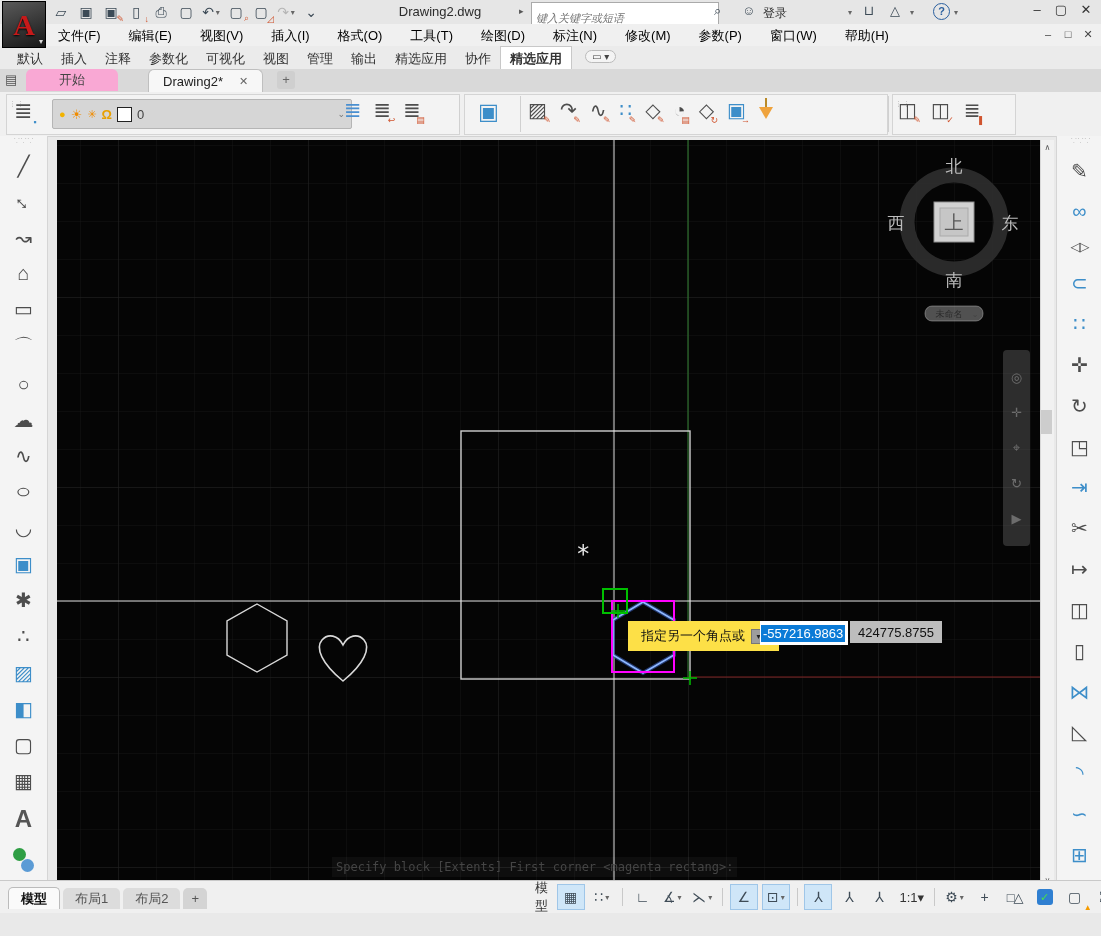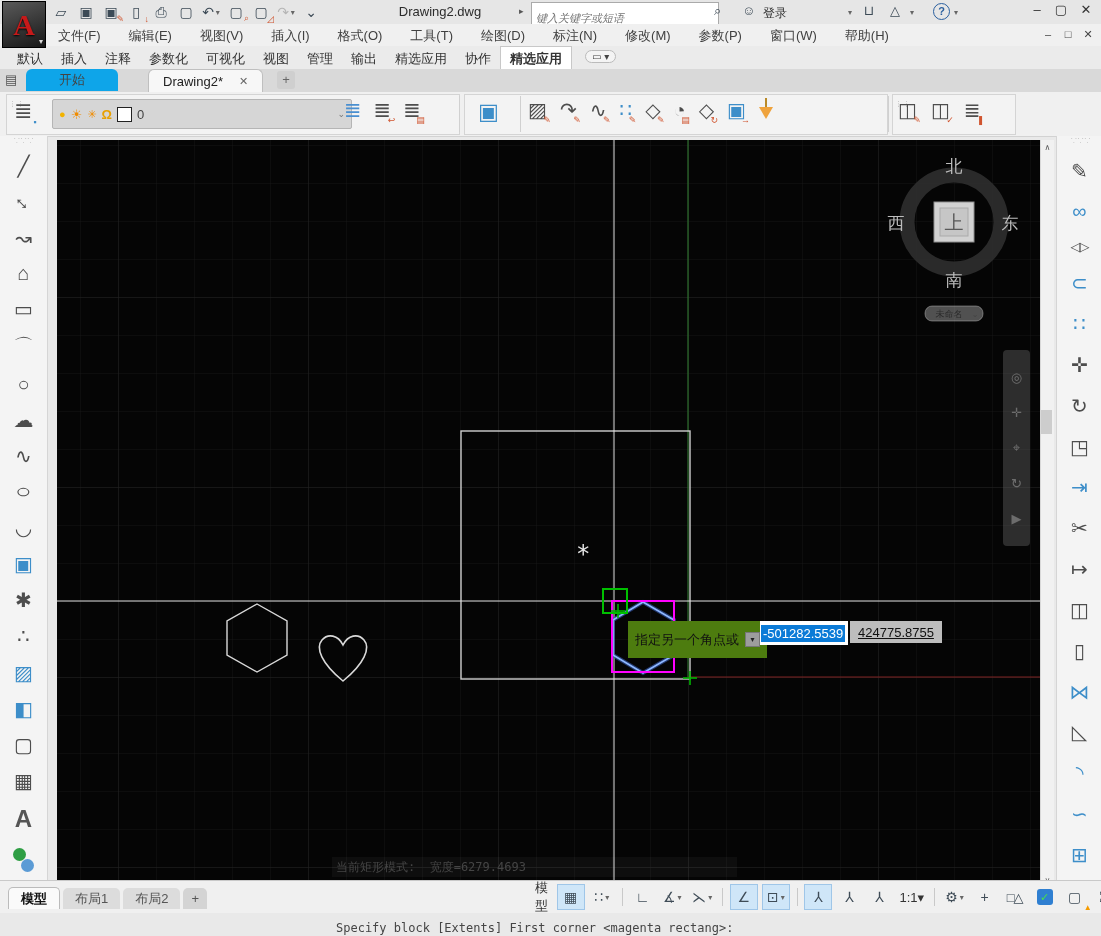--- a/index.html
+++ b/index.html
@@ -22,35 +22,35 @@
         background:#fff;font-style:italic;font-size:11px;color:#777;padding:6px 4px;outline:none;
         font-family:"Liberation Sans",sans-serif;}
   .tbi{position:absolute;top:3px;font-size:13px;color:#3c4a56;}
   .signin-label{position:absolute;left:763px;top:5px;font-size:12px;color:#333;}
   .tb-dd{position:absolute;top:8px;font-size:8px;color:#666;}
   .helpcirc{position:absolute;left:933px;top:3px;width:15px;height:15px;border:1.5px solid #2a5f9e;
         border-radius:50%;color:#2a5f9e;font-size:11px;font-weight:bold;text-align:center;line-height:15px;}
   .winctl{position:absolute;top:2px;font-size:13px;color:#333;width:18px;text-align:center;}
   
   .menubar{position:absolute;left:0;top:24px;width:1101px;height:22px;background:#f0f0f0;}
-  .mitem{display:inline-block;padding:3px 14px;font-size:13px;color:#404040;}
+  .mitem{display:inline-block;padding:3px 14px;font-size:13px;color:#000000;}
   #menuitems{position:absolute;left:44px;top:0;white-space:nowrap;}
   .docctl{position:absolute;top:4px;font-size:11px;color:#444;width:16px;text-align:center;}
   
   .ribbontabs{position:absolute;left:0;top:46px;width:1101px;height:23px;background:#ebebeb;border-bottom:1px solid #dcdcdc;}
   .rtab{display:inline-block;padding:3px 9px;font-size:13px;color:#333;}
   .rtab.active{background:#fff;border:1px solid #c8c8c8;border-bottom:none;font-weight:bold;text-align:center;}
   #ribbontabitems{position:absolute;left:8px;top:0;white-space:nowrap;}
   .rib-over{position:absolute;left:585px;top:4px;font-size:10px;color:#444;border:1px solid #bbb;
         border-radius:8px;padding:0 6px;background:#f4f4f4;}
   
   .filetabs{position:absolute;left:0;top:69px;width:1101px;height:23px;background:#d9d9d9;}
   .ft-menu{position:absolute;left:5px;top:3px;font-size:13px;color:#555;}
   .ftab{position:absolute;top:0;height:22px;font-size:13px;display:flex;align-items:center;padding:0 14px;border-radius:6px 6px 0 0;}
-  .ftab.start{left:26px;background:#0ea5e9;color:#444;width:64px;justify-content:center;}
+  .ftab.start{left:26px;background:#f9a8d4;color:#444;width:64px;justify-content:center;}
   .ftab.doc{left:148px;background:#f7f7f7;border:1px solid #bfbfbf;border-bottom:none;color:#222;}
   .ftab .x{margin-left:16px;font-size:11px;color:#666;}
   .ft-new{position:absolute;left:277px;top:2px;width:18px;height:18px;background:#cfcfcf;border-radius:3px;
         text-align:center;line-height:18px;color:#666;font-size:13px;}
   
   .ribbonbar{position:absolute;left:0;top:92px;width:1101px;height:44px;background:#f0f0f0;border-bottom:1px solid #d2d2d2;}
   .panel-border{position:absolute;top:2px;height:39px;border:1px solid #d4d4d4;background:#f3f3f3;}
   .grip{position:absolute;font-size:7px;color:#aaa;letter-spacing:1px;}
   .icon{position:relative;display:inline-flex;align-items:center;justify-content:center;color:#4d4d4d;}
   .icon .g{display:inline-block;}
@@ -101,28 +101,28 @@
   .history div{background:rgba(255,255,255,0.04);padding:0 4px;margin-bottom:1px;}
   .cmdwin{left:216px;top:740px;width:558px;height:23px;background:rgba(243,243,243,0.95);
         border:1px solid #c6c6c6;display:flex;align-items:center;gap:6px;padding:0 4px;z-index:8;}
   .cmd-grip{font-size:9px;color:#999;}
   .cmd-x{font-size:11px;color:#666;}
   .cmd-tool{font-size:12px;color:#777;}
   .cmd-chip{background:#e4e4e4;border:1px solid #aaa;font-family:"DejaVu Sans Mono",monospace;
         font-size:9px;color:#333;padding:1px 3px;}
   .cmd-dd{font-size:8px;color:#555;margin-left:-3px;}
   .cmd-prompt{font-family:"DejaVu Sans Mono",monospace;font-size:13px;color:#111;}
-  .dyn-prompt{left:571px;top:481px;height:37px;background:#4d7c0f;color:#111;font-size:13px;
-        display:flex;align-items:center;gap:6px;padding:0 7px;}
+  .dyn-prompt{left:571px;top:481px;height:30px;background:#fde047;color:#111;font-size:13px;
+        display:flex;align-items:center;gap:6px;padding:0 13px;}
   .dyn-key{width:13px;height:13px;background:#9d9d9d;border:1px solid #777;font-size:8px;color:#222;
         display:flex;align-items:center;justify-content:center;}
   .dyn-x{left:703px;top:481px;height:22px;background:#fff;padding:1px 3px 1px 1px;display:flex;align-items:center;}
   .dyn-x span{background:#0b7bd7;color:#fff;font-size:13px;padding:1px 2px;}
   .dyn-y{left:793px;top:481px;height:22px;background:#bdbdbd;color:#111;font-size:13px;
-        display:flex;align-items:center;padding:0 8px;text-decoration:underline;}
+        display:flex;align-items:center;padding:0 8px;}
   .navbar{left:946px;top:210px;width:27px;height:196px;background:rgba(95,95,95,0.45);
         border-radius:4px;display:flex;flex-direction:column;align-items:center;justify-content:space-evenly;}
   .navbar .icon{color:rgba(225,225,225,0.35);font-size:13px;}
   
   .vscroll{position:absolute;left:1040px;top:140px;width:13px;height:748px;background:#f1f1f1;border-left:1px solid #d8d8d8;z-index:4;}
   .vthumb{position:absolute;left:1px;top:270px;width:11px;height:24px;background:#cdcdcd;}
   .varr{position:absolute;left:0;width:13px;font-size:8px;color:#555;text-align:center;}
   .hscroll{position:absolute;left:57px;top:888px;width:983px;height:16px;background:#f1f1f1;z-index:3;}
   .hthumb{position:absolute;left:14px;top:1px;width:24px;height:14px;background:#cdcdcd;}
   .harr{position:absolute;top:2px;font-size:9px;color:#555;}
@@ -513,32 +513,31 @@
         <span class="icon">
           <span class="g">↻</span>
         </span>
         <span class="icon">
           <span class="g">▶</span>
         </span>
       </div>
 
     
     <div class="overlay history">
-      <div>当前矩形模式:  宽度=6279.4693</div>
       <div>Specify block [Extents] First corner &lt;magenta rectang&gt;:</div>
       
     </div>
 
     
     <div class="overlay dyn-prompt">
       <span>指定另一个角点或</span>
       <span class="dyn-key">▾</span>
     </div>
     <div class="overlay dyn-x">
-      <span>-501282.5539</span>
+      <span>-557216.9863</span>
     </div>
     <div class="overlay dyn-y">
       <span>424775.8755</span>
     </div>
 
     
     <div class="overlay cmdwin">
       <span class="cmd-grip">⠿</span>
       <span class="cmd-x">✕</span>
       <span class="cmd-tool">⚒</span>

